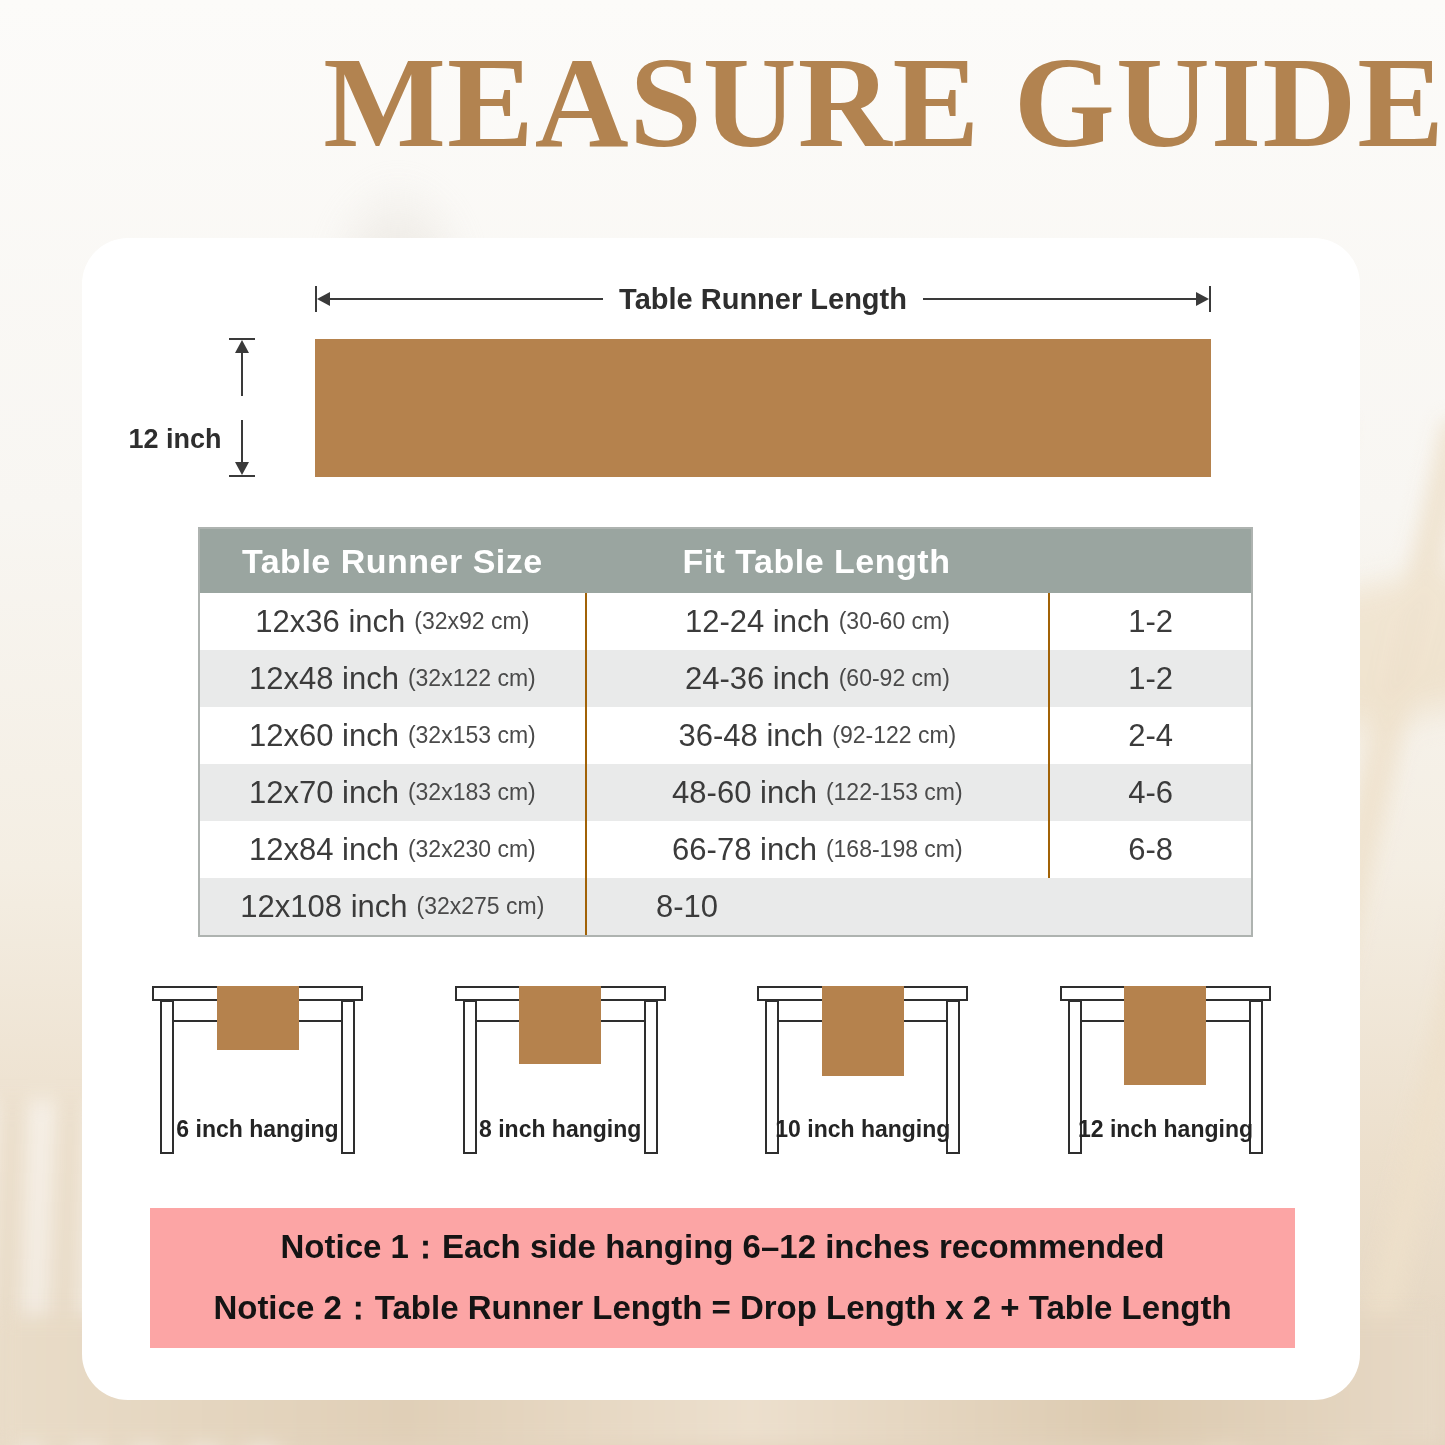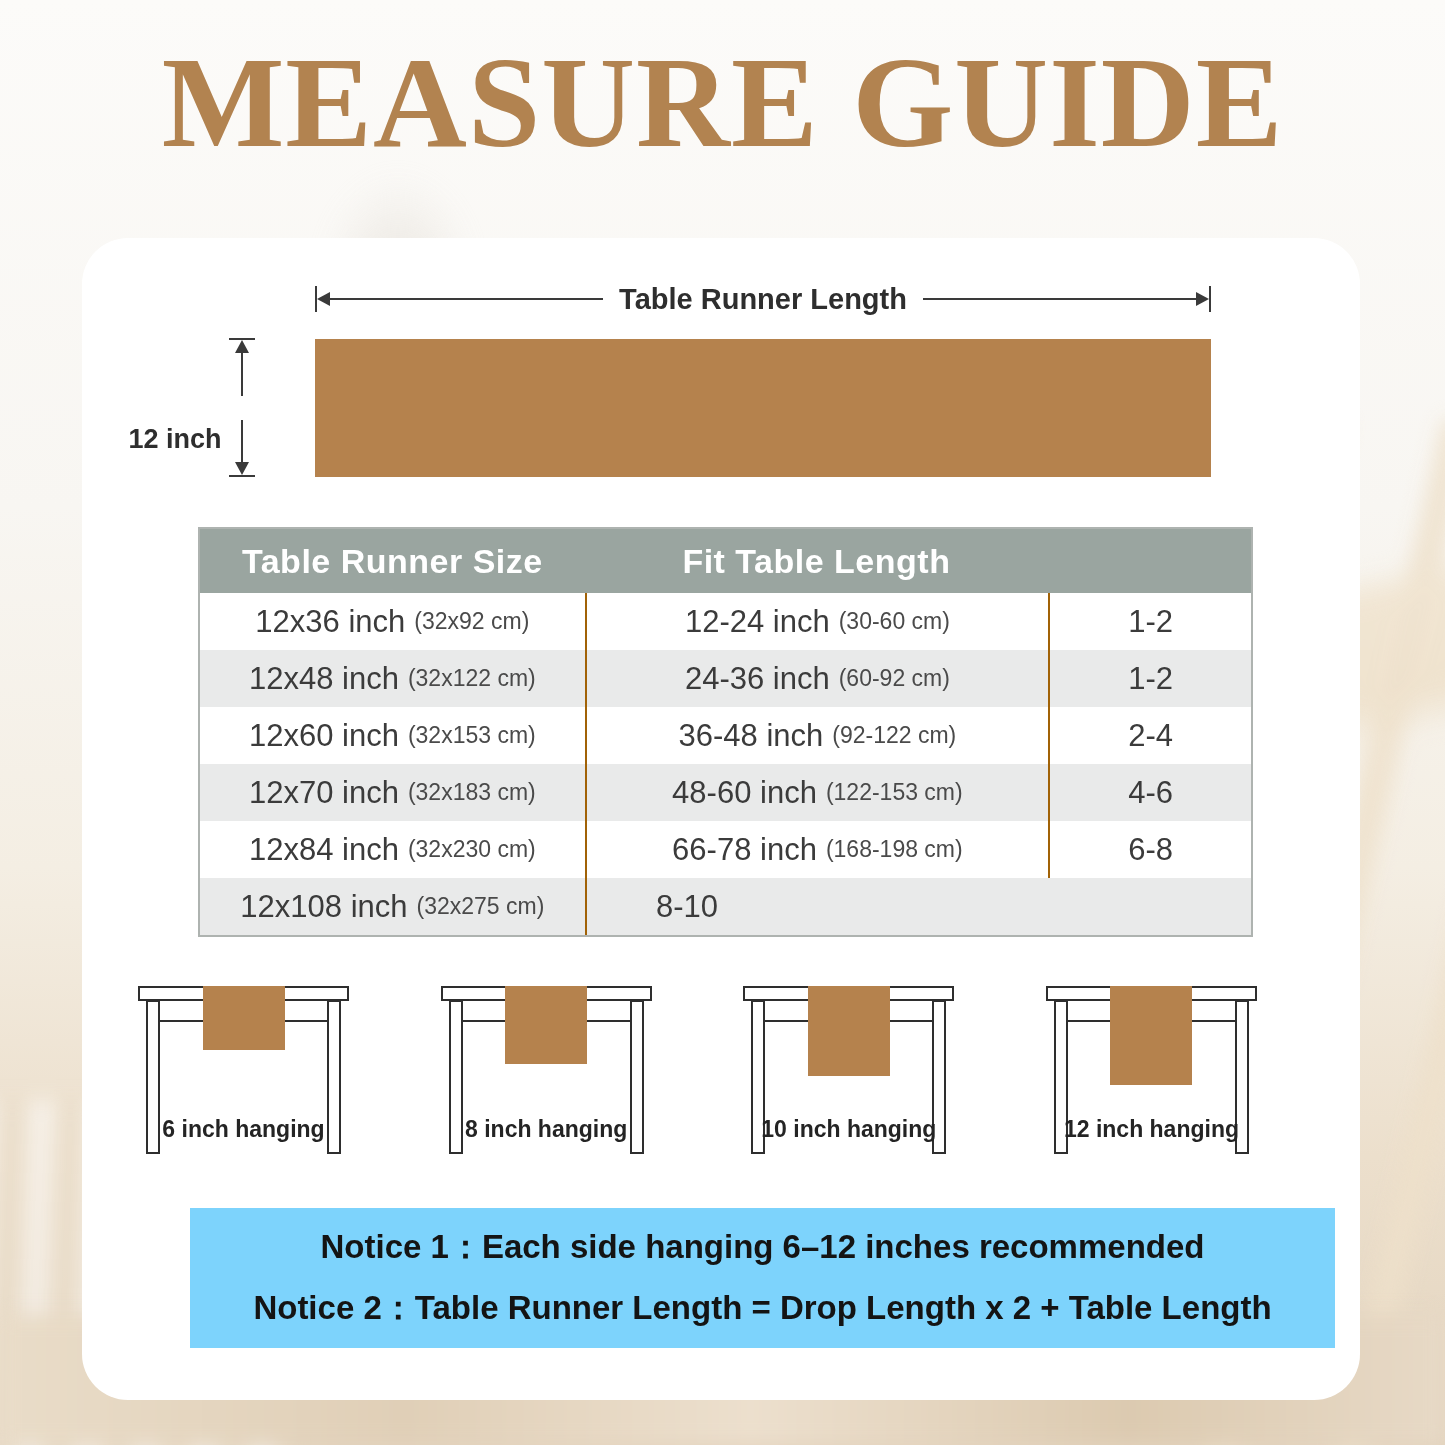--- a/index.html
+++ b/index.html
@@ -17,21 +17,21 @@
   .bg-chair-right{right:-50px;top:420px;width:360px;height:1030px;filter:blur(10px);opacity:.9;
     background:
       linear-gradient(168deg,transparent 18%,rgba(240,227,206,.95) 21%,rgba(238,224,201,.95) 30%,transparent 34%),
       repeating-linear-gradient(103deg,transparent 0 48px,rgba(238,224,202,.9) 48px 80px,transparent 80px 126px);}
   .bg-chair-left{left:-30px;bottom:-15px;width:320px;height:360px;filter:blur(10px);opacity:.7;
     background:repeating-linear-gradient(92deg,rgba(255,255,255,.75) 0 28px,rgba(233,220,200,.85) 28px 58px);}
   .bg-floor{left:0;bottom:0;width:100%;height:130px;filter:blur(9px);
     background:linear-gradient(90deg,#e9dcc8,#e0cfb7 28%,#ecdfcd 52%,#dccab0 78%,#e7d9c6);}
   
   .title{
-    position:absolute;left:0;top:30px;width:100%;text-align:center;z-index:2;
+    position:absolute;left:0;top:30px;width:100%;text-align:right;z-index:2;
     font-family:"Liberation Serif",serif;font-weight:700;font-size:130px;line-height:1.12;
     letter-spacing:1px;color:#b28350;white-space:nowrap;
   }
   
   .card{
     position:absolute;left:82px;top:238px;width:1278px;height:1162px;z-index:1;
     background:#ffffff;border-radius:46px;
   }
   
   .h-arrow{position:absolute;left:233px;top:48px;width:896px;height:26px;display:flex;align-items:center;color:#2e2e2e;}
@@ -58,36 +58,36 @@
   .tr{display:flex;height:57px;}
   .tr:nth-child(odd){background:#ffffff;}
   .tr:nth-child(even){background:#e9eaea;}
   .td{display:flex;align-items:center;justify-content:center;color:#3b3b3b;font-size:31px;}
   .c1{width:36.6%;text-align:right;}
   .c2{width:44.1%;}
   .c3{width:19.3%;}
   .tbody .c2,.tbody .c3{border-left:2px solid #a16207;box-sizing:border-box;}
   .td .cm{font-size:23px;margin-left:9px;color:#4a4a4a;}
   
-  .examples{position:absolute;left:56px;top:748px;width:1119px;height:210px;
+  .examples{position:absolute;left:70px;top:748px;width:1119px;height:210px;
     display:flex;justify-content:space-between;}
   .ill{position:relative;width:211px;height:210px;}
   .ill-top{position:absolute;left:0;top:0;width:211px;height:15px;
     border:2px solid #2e2e2e;background:#fff;box-sizing:border-box;}
   .ill-leg{position:absolute;top:14px;width:14px;height:154px;
     border:2px solid #2e2e2e;background:#fff;box-sizing:border-box;}
   .leg-l{left:8px;} .leg-r{right:8px;}
   .ill-stretcher{position:absolute;left:21px;right:21px;top:34px;height:2px;background:#2e2e2e;}
   .ill-runner{position:absolute;left:50%;transform:translateX(-50%);top:0;width:82px;background:#b5824d;z-index:2;}
   .hang-6{height:64px;} .hang-8{height:78px;} .hang-10{height:90px;} .hang-12{height:99px;}
   .ill-label{position:absolute;left:0;top:130px;width:100%;text-align:center;
     font-size:23px;font-weight:bold;color:#242424;white-space:nowrap;}
   
-  .notice{position:absolute;left:68px;top:970px;width:1145px;height:140px;background:#7dd3fc;
-    display:flex;flex-direction:column;align-items:center;justify-content:center;gap:16px;margin-left:40px;}
+  .notice{position:absolute;left:68px;top:970px;width:1145px;height:140px;background:#fca5a5;
+    display:flex;flex-direction:column;align-items:center;justify-content:center;gap:16px;}
   .notice-line{font-size:33px;font-weight:bold;color:#141414;text-align:center;white-space:nowrap;}
 </style>
 </head>
 <body>
 
 <div class="stage">
 
   <div class="bg-layer bg-top-objects"></div>
   <div class="bg-layer bg-chair-right"></div>
   <div class="bg-layer bg-chair-left"></div>

